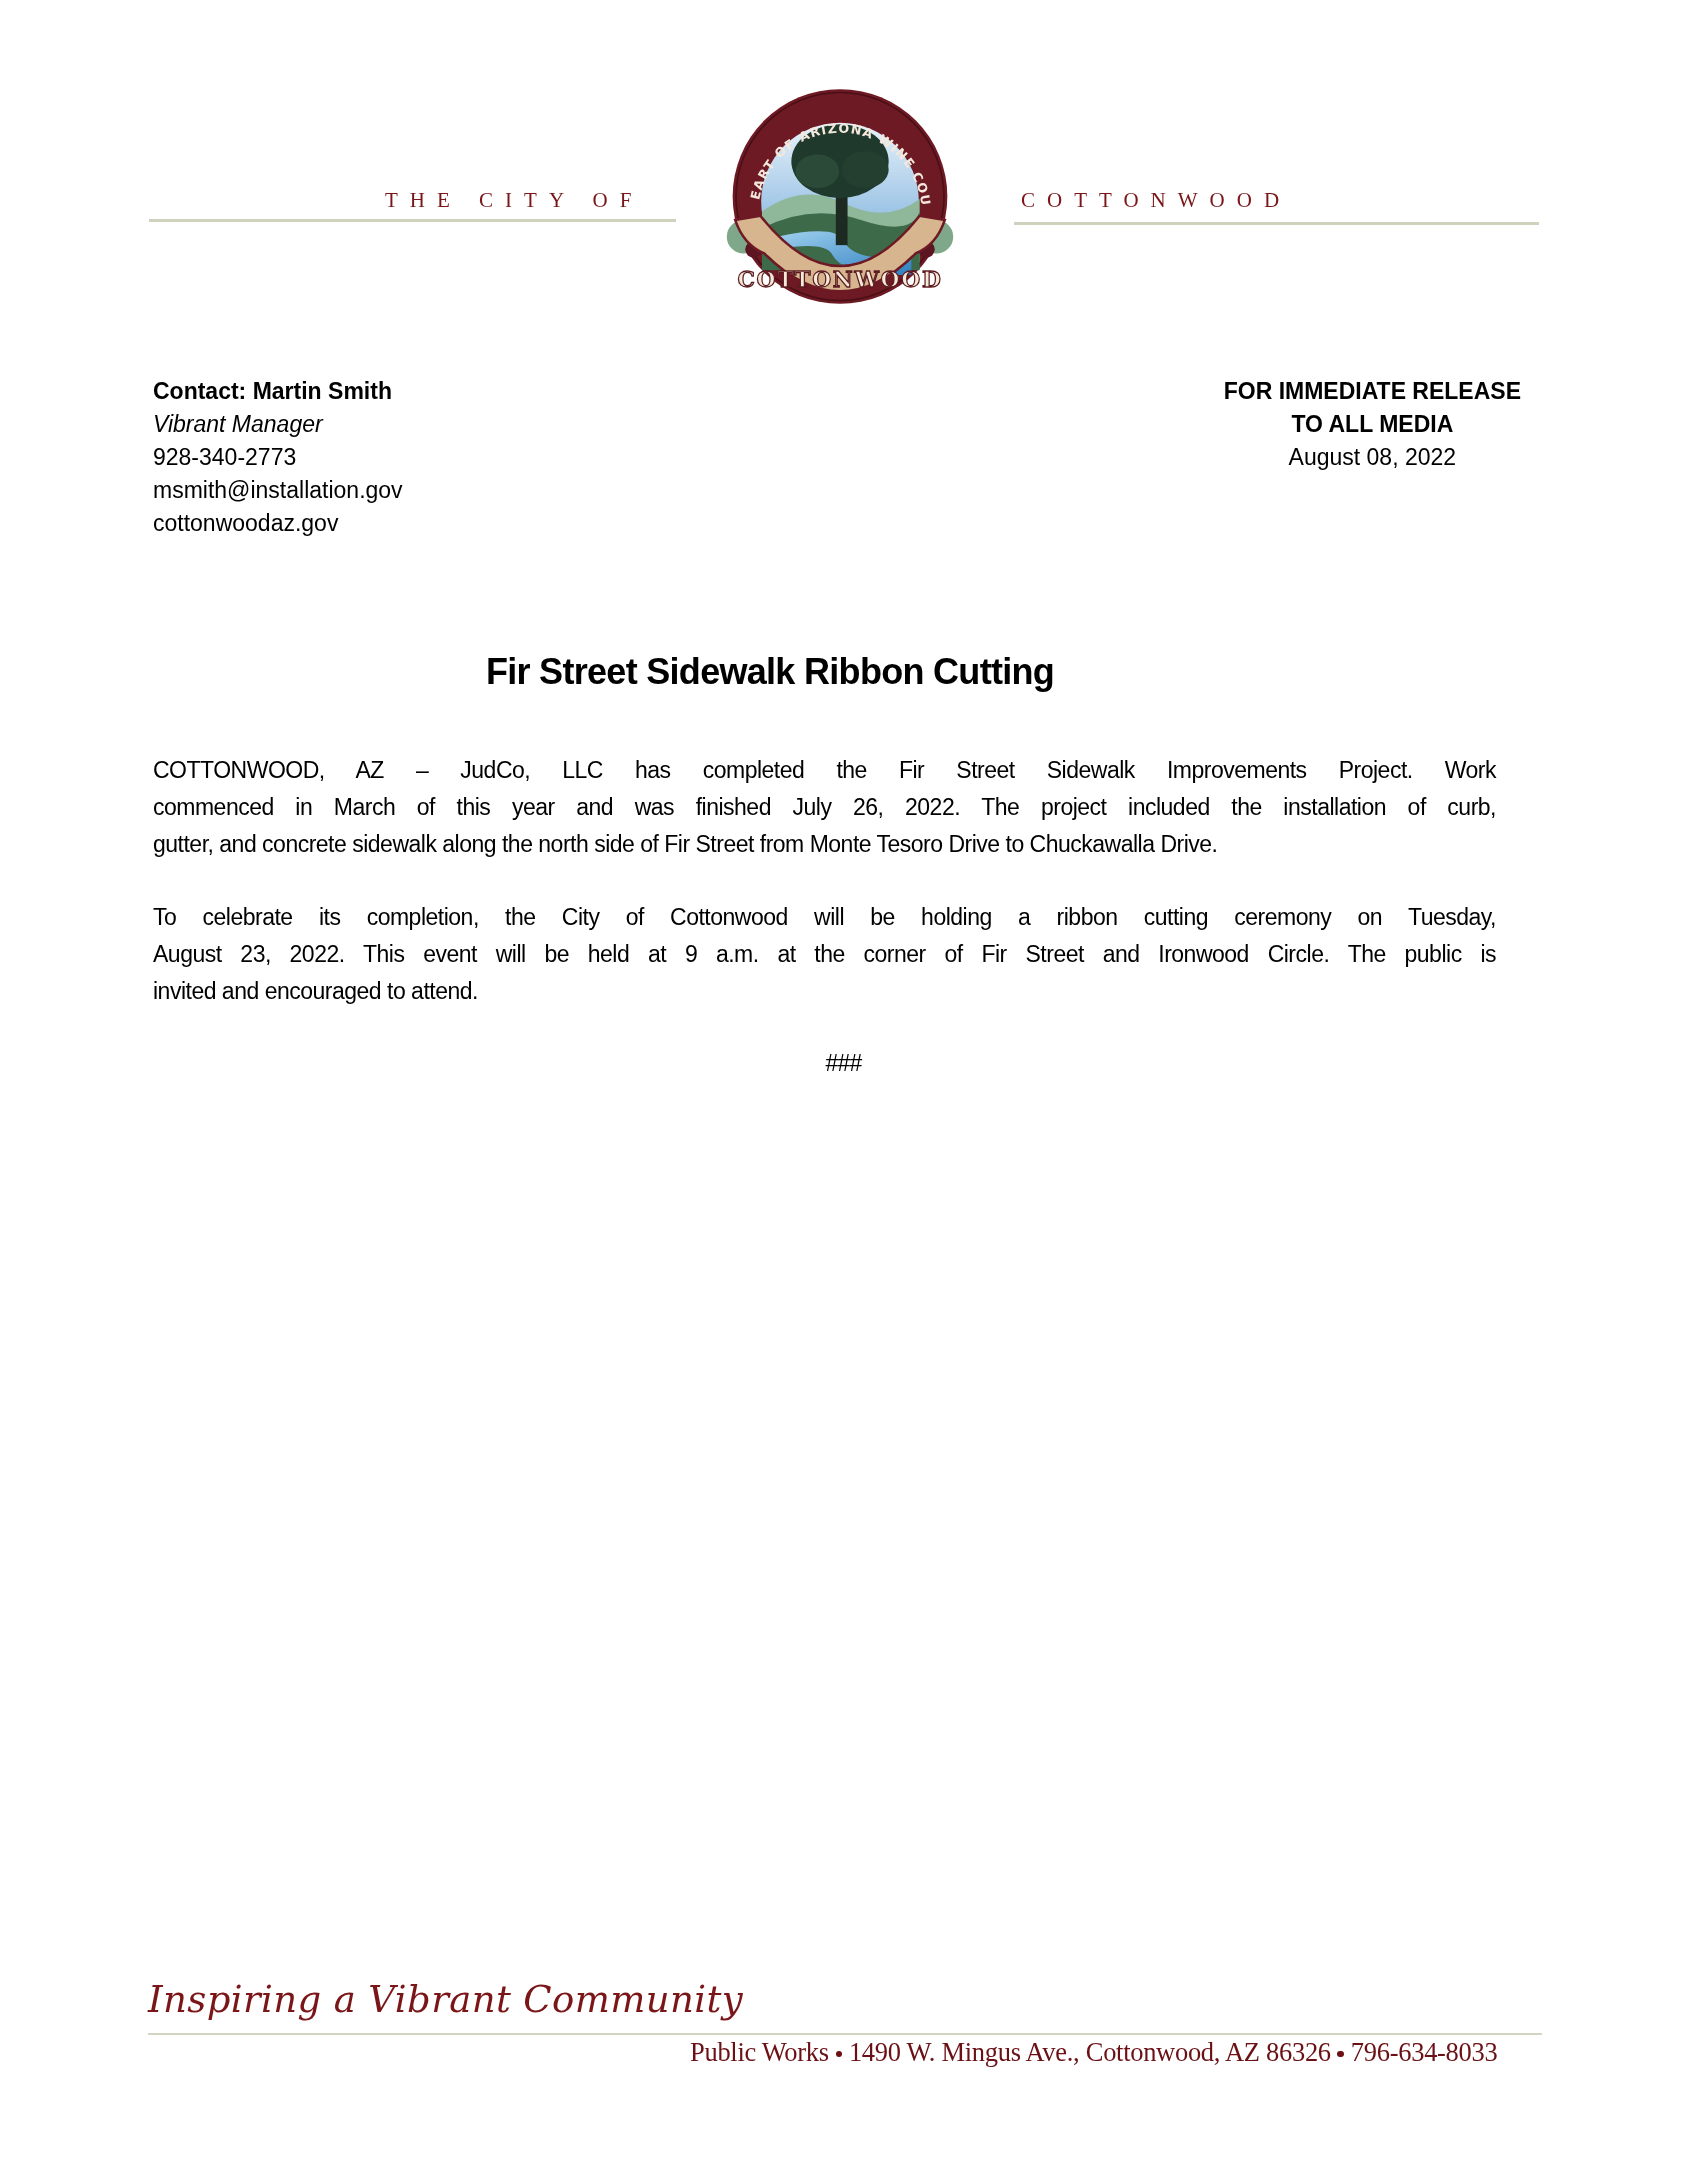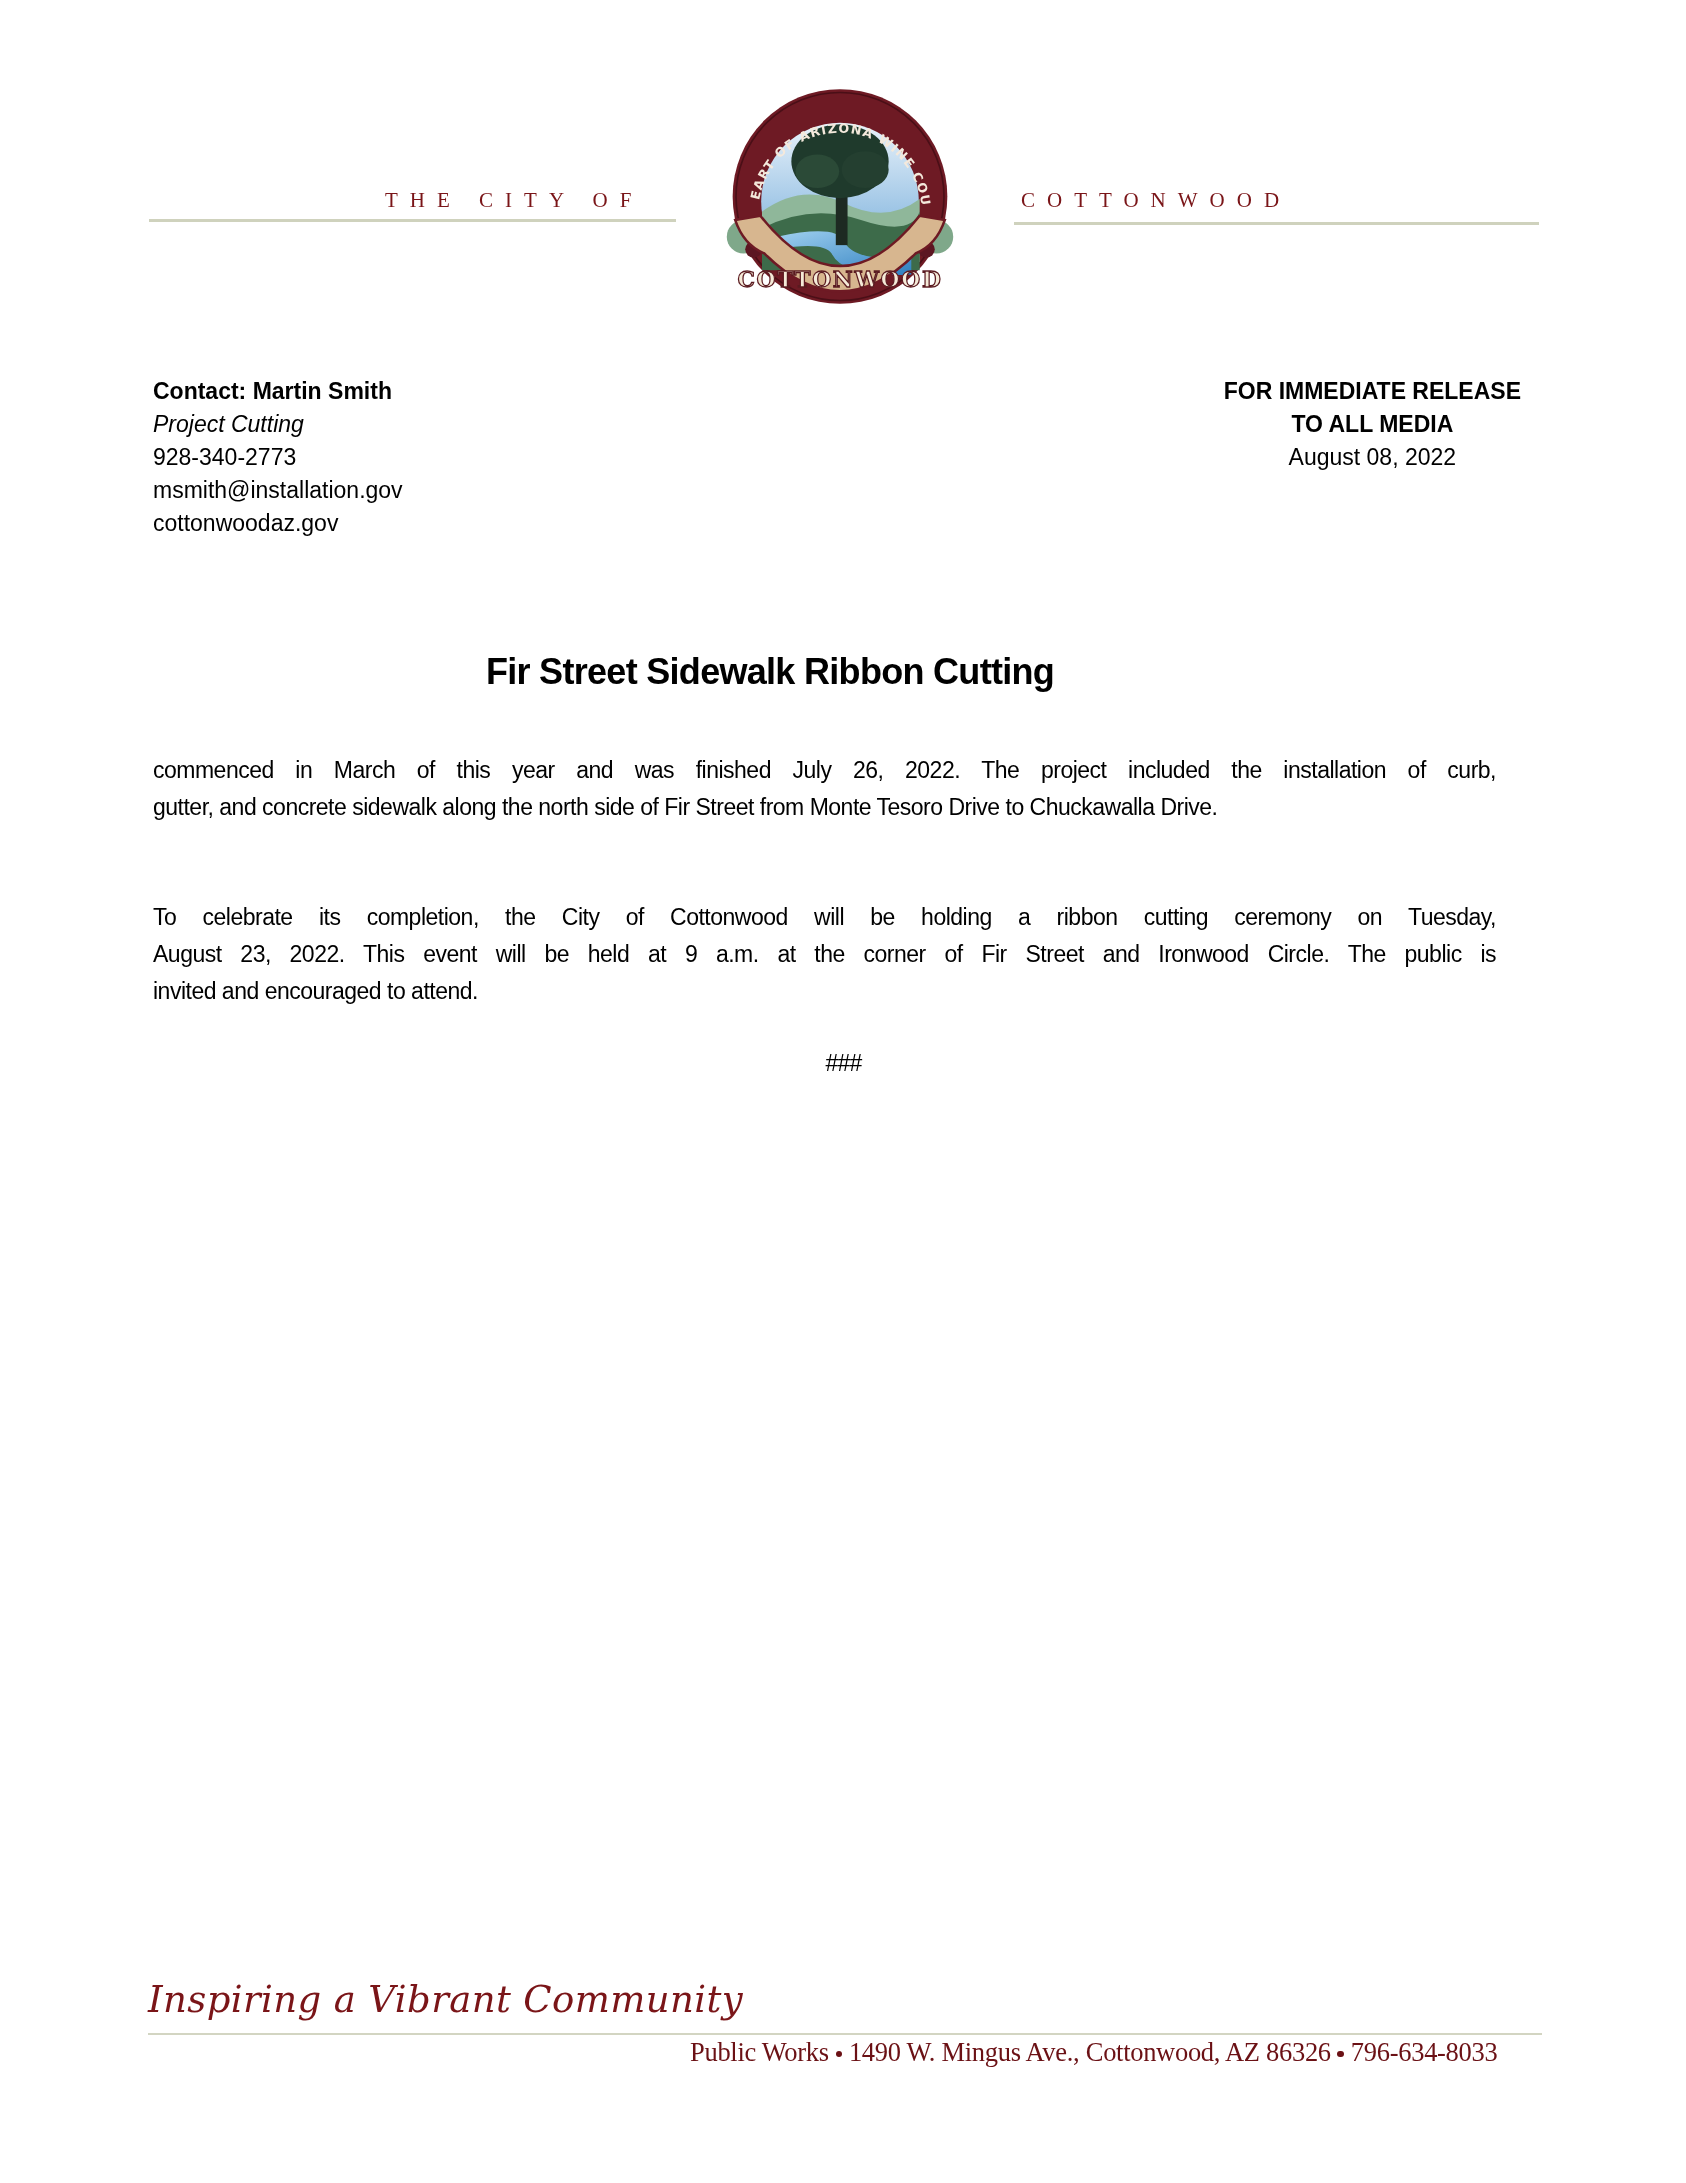--- a/index.html
+++ b/index.html
@@ -86,35 +86,36 @@
     <path d="M30 170 L60 165 Q155 285 250 165 L280 170 Q270 200 245 210 Q155 300 65 210 Q40 200 30 170 Z" fill="#d7b68f" stroke="#6e1a24" stroke-width="3"></path>
     <text x="155" y="250" font-family="DejaVu Serif, serif" font-size="26" font-weight="bold" fill="#f5ead8" stroke="#5a1a20" stroke-width="1.5" text-anchor="middle" letter-spacing="2">COTTONWOOD</text>
   </svg>
 </div>
 
 <div class="hdr-word" style="left:1021px; top:190px;">COTTONWOOD</div>
 <div class="hdr-rule" style="left:1014px; top:222px; width:525px;"></div>
 
 <div class="contact">
   <div class="b">Contact: Martin Smith</div>
-  <div class="i">Project Cutting</div>
+  <div class="i">Vibrant Manager</div>
   <div>928-340-2773</div>
   <div>msmith@installation.gov</div>
   <div>cottonwoodaz.gov</div>
 </div>
 
 <div class="release">
   <div class="b">FOR IMMEDIATE RELEASE</div>
   <div class="b">TO ALL MEDIA</div>
   <div>August 08, 2022</div>
 </div>
 
 <div class="title">Fir Street Sidewalk Ribbon Cutting</div>
 
 <div class="para" style="top:752px;">
+  <span class="line">COTTONWOOD, AZ – JudCo, LLC has completed the Fir Street Sidewalk Improvements Project. Work</span>
   <span class="line">commenced in March of this year and was finished July 26, 2022. The project included the installation of curb,</span>
   <span class="line last">gutter, and concrete sidewalk along the north side of Fir Street from Monte Tesoro Drive to Chuckawalla Drive.</span>
 </div>
 
 <div class="para" style="top:899px;">
   <span class="line">To celebrate its completion, the City of Cottonwood will be holding a ribbon cutting ceremony on Tuesday,</span>
   <span class="line">August 23, 2022. This event will be held at 9 a.m. at the corner of Fir Street and Ironwood Circle. The public is</span>
   <span class="line last">invited and encouraged to attend.</span>
 </div>
 

